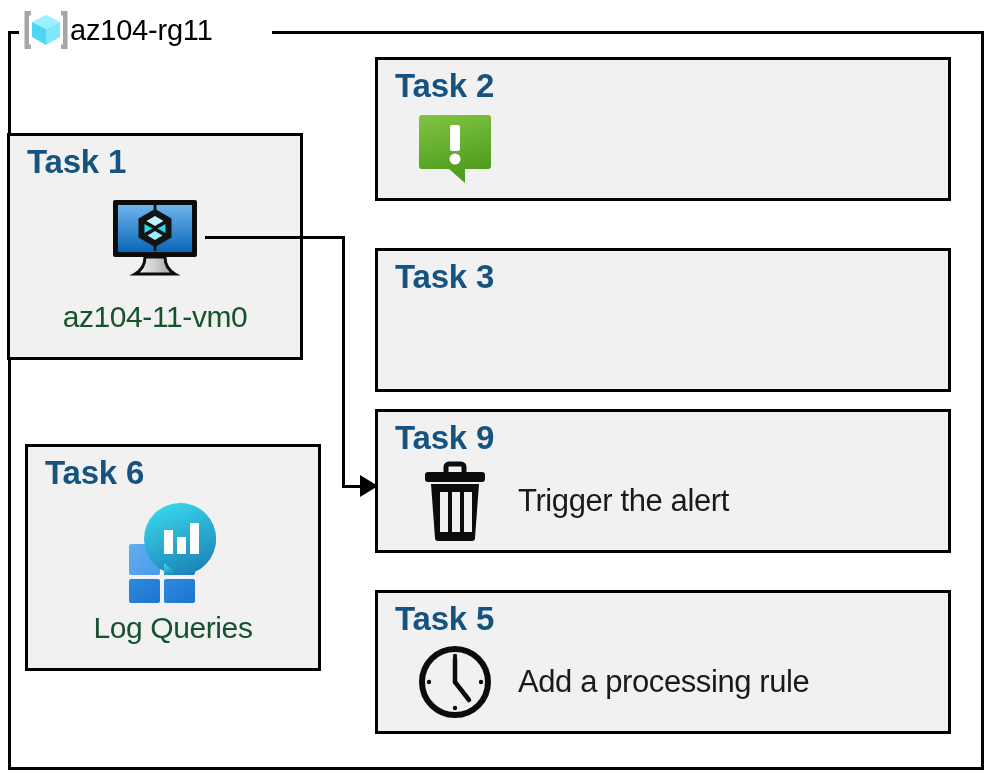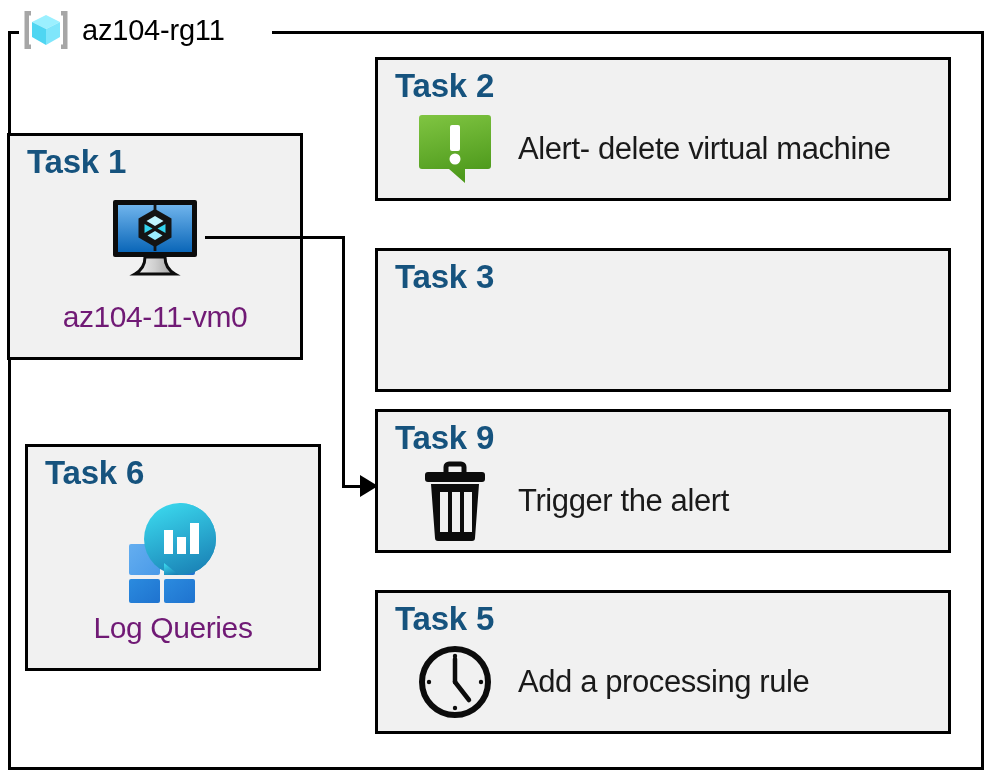--- a/index.html
+++ b/index.html
@@ -35,21 +35,20 @@
   .rg-frame-top-b  { left: 272px; top: 31px; width: 712px; height: 3px; }
 
   
   .rg-header {
     position: absolute;
     left: 22px;
     top: 4px;
     height: 52px;
     display: flex;
     align-items: center;
-    gap: 12px;
     background: #ffffff;
     padding-right: 10px;
   }
   .rg-icon {
     width: 48px;
     height: 46px;
     display: block;
   }
   .rg-title {
     font-size: 29px;
@@ -89,21 +88,21 @@
     justify-content: flex-start;
   }
   .card-left .icon-slot {
     height: 112px;
     display: flex;
     align-items: center;
     justify-content: center;
   }
   .card-left .label {
     font-size: 30px;
-    color: #701a75;
+    color: #14532d;
     letter-spacing: -0.4px;
     white-space: nowrap;
     margin-top: 4px;
   }
 
   
   .card-right { width: 576px; height: 144px; }
   .card-right .hstack {
     position: absolute;
     left: 38px;
@@ -267,21 +266,20 @@
             <linearGradient id="alertGrad" x1="0" y1="0" x2="0.25" y2="1">
               <stop offset="0" stop-color="#80c542"></stop>
               <stop offset="1" stop-color="#4e9a1c"></stop>
             </linearGradient>
           </defs>
           <path d="M3,3 h66 a3,3 0 0,1 3,3 v48 a3,3 0 0,1 -3,3 h-23 l0,14 l-16,-14 h-27 a3,3 0 0,1 -3,-3 v-48 a3,3 0 0,1 3,-3 Z" fill="url(#alertGrad)"></path>
           <rect x="31" y="13" width="10" height="26" rx="2" fill="#ffffff"></rect>
           <circle cx="36" cy="47" r="5.5" fill="#ffffff"></circle>
         </svg>
       </div>
-      <div class="label">Alert- delete virtual machine</div>
     </div>
   </div>
 
   <div class="card card-right" id="card-task3">
     <div class="card-title">Task 3</div>
   </div>
 
   <div class="card card-right" id="card-task4">
     <div class="card-title">Task 9</div>
     <div class="hstack">

